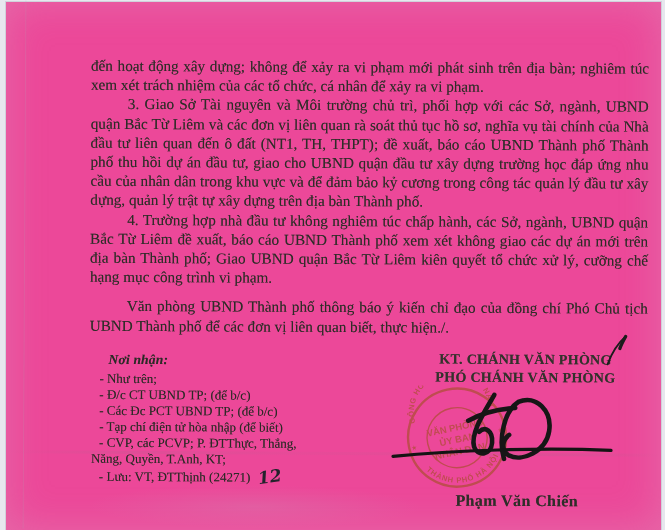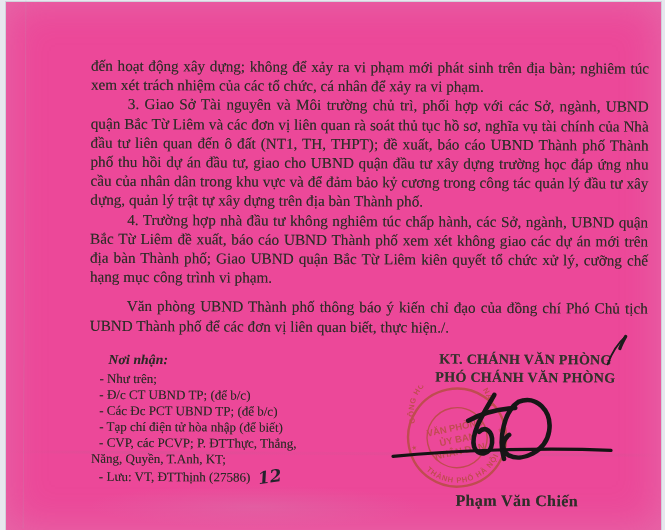--- a/index.html
+++ b/index.html
@@ -106,21 +106,21 @@
 
       <div class="noi-nhan">
         <div class="nn-header">Nơi nhận:</div>
         <div class="nn-item">- Như trên;</div>
         <div class="nn-item">- Đ/c CT UBND TP;  (để b/c)</div>
         <div class="nn-item">- Các Đc PCT UBND TP; (để b/c)</div>
         <div class="nn-item">- Tạp chí điện tử hòa nhập (để biết)</div>
         <div class="nn-item">- CVP, các PCVP; P. ĐTThực, Thắng,</div>
         <div class="nn-item wrap">Năng, Quyền, T.Anh, KT;</div>
         <div class="nn-item">
-          <span>- Lưu: VT, ĐTThịnh (27586)</span><span class="hand-num">12</span>
+          <span>- Lưu: VT, ĐTThịnh (24271)</span><span class="hand-num">12</span>
         </div>
       </div>
 
       <div class="sig-titles">
         <div>KT. CHÁNH VĂN PHÒNG</div>
         <div>PHÓ CHÁNH VĂN PHÒNG</div>
       </div>
 
       <svg class="flourish-svg" viewBox="0 0 27 34">
         <path d="M3,31 C7,20 13,10 21,3" stroke="#1c1c1c" stroke-width="1.8" fill="none" stroke-linecap="round"></path>

